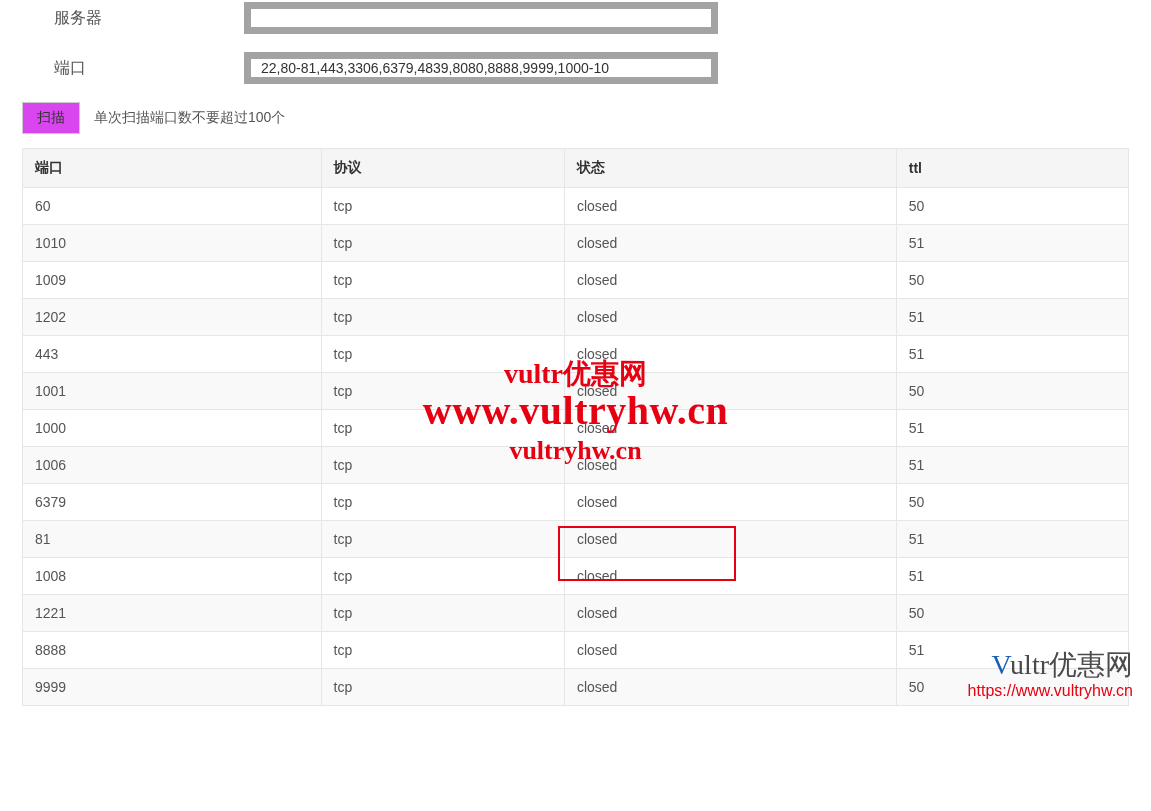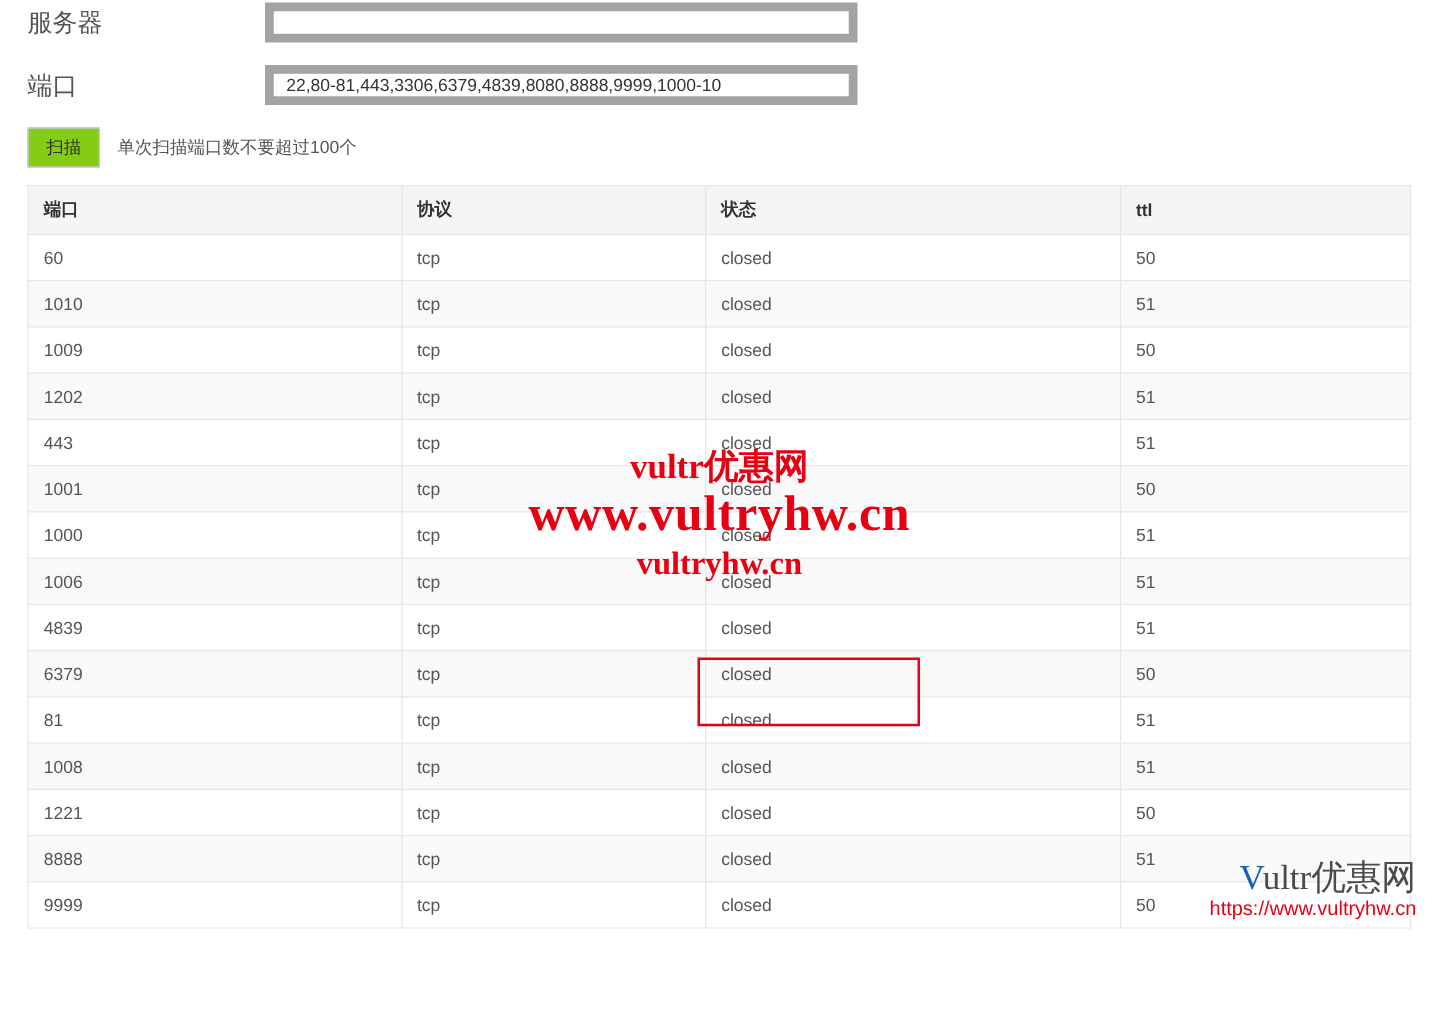--- a/index.html
+++ b/index.html
@@ -14,41 +14,42 @@
     }
     .form-area { padding: 0 22px; margin-top: 2px; }
     .form-row {
       display: flex;
       align-items: center;
       margin-bottom: 18px;
     }
     .form-label {
       width: 190px;
       color: #555;
-      font-size: 20px;
+      font-size: 16px;
+      margin-left: 32px;
     }
     .form-input {
       width: 474px;
       height: 32px;
       border: 7px solid #a3a3a3;
       padding: 0 10px;
       font-size: 14px;
       color: #333;
       font-family: inherit;
     }
     .action-row {
       display: flex;
       align-items: center;
       gap: 14px;
       margin-top: 6px;
       margin-bottom: 14px;
     }
     .scan-btn {
       border: 1px solid #ccc;
-      background: #84cc16;
+      background: #d946ef;
       padding: 6px 14px;
       font-size: 14px;
       cursor: pointer;
       color: #333;
       font-family: inherit;
     }
     .hint-text { color: #555; font-size: 14px; }
     .table-wrap { padding: 0 22px; }
     table {
       width: 100%;
@@ -186,26 +187,20 @@
           <td>closed</td>
           <td>51</td>
         </tr>
         <tr>
           <td>1006</td>
           <td>tcp</td>
           <td>closed</td>
           <td>51</td>
         </tr>
         <tr>
-          <td>4839</td>
-          <td>tcp</td>
-          <td>closed</td>
-          <td>51</td>
-        </tr>
-        <tr>
           <td>6379</td>
           <td>tcp</td>
           <td>closed</td>
           <td>50</td>
         </tr>
         <tr>
           <td>81</td>
           <td>tcp</td>
           <td>closed</td>
           <td>51</td>

